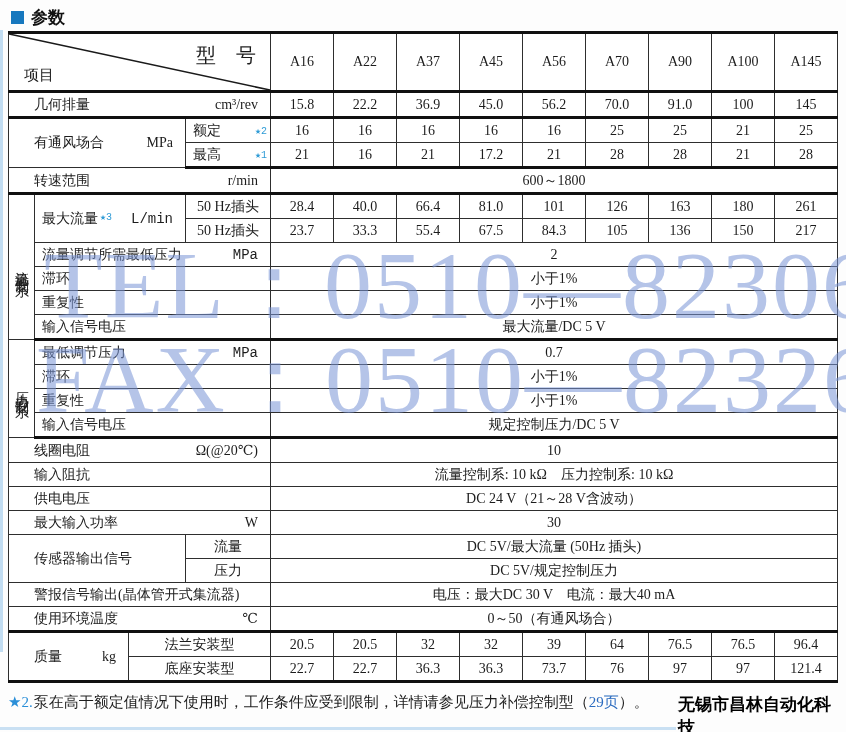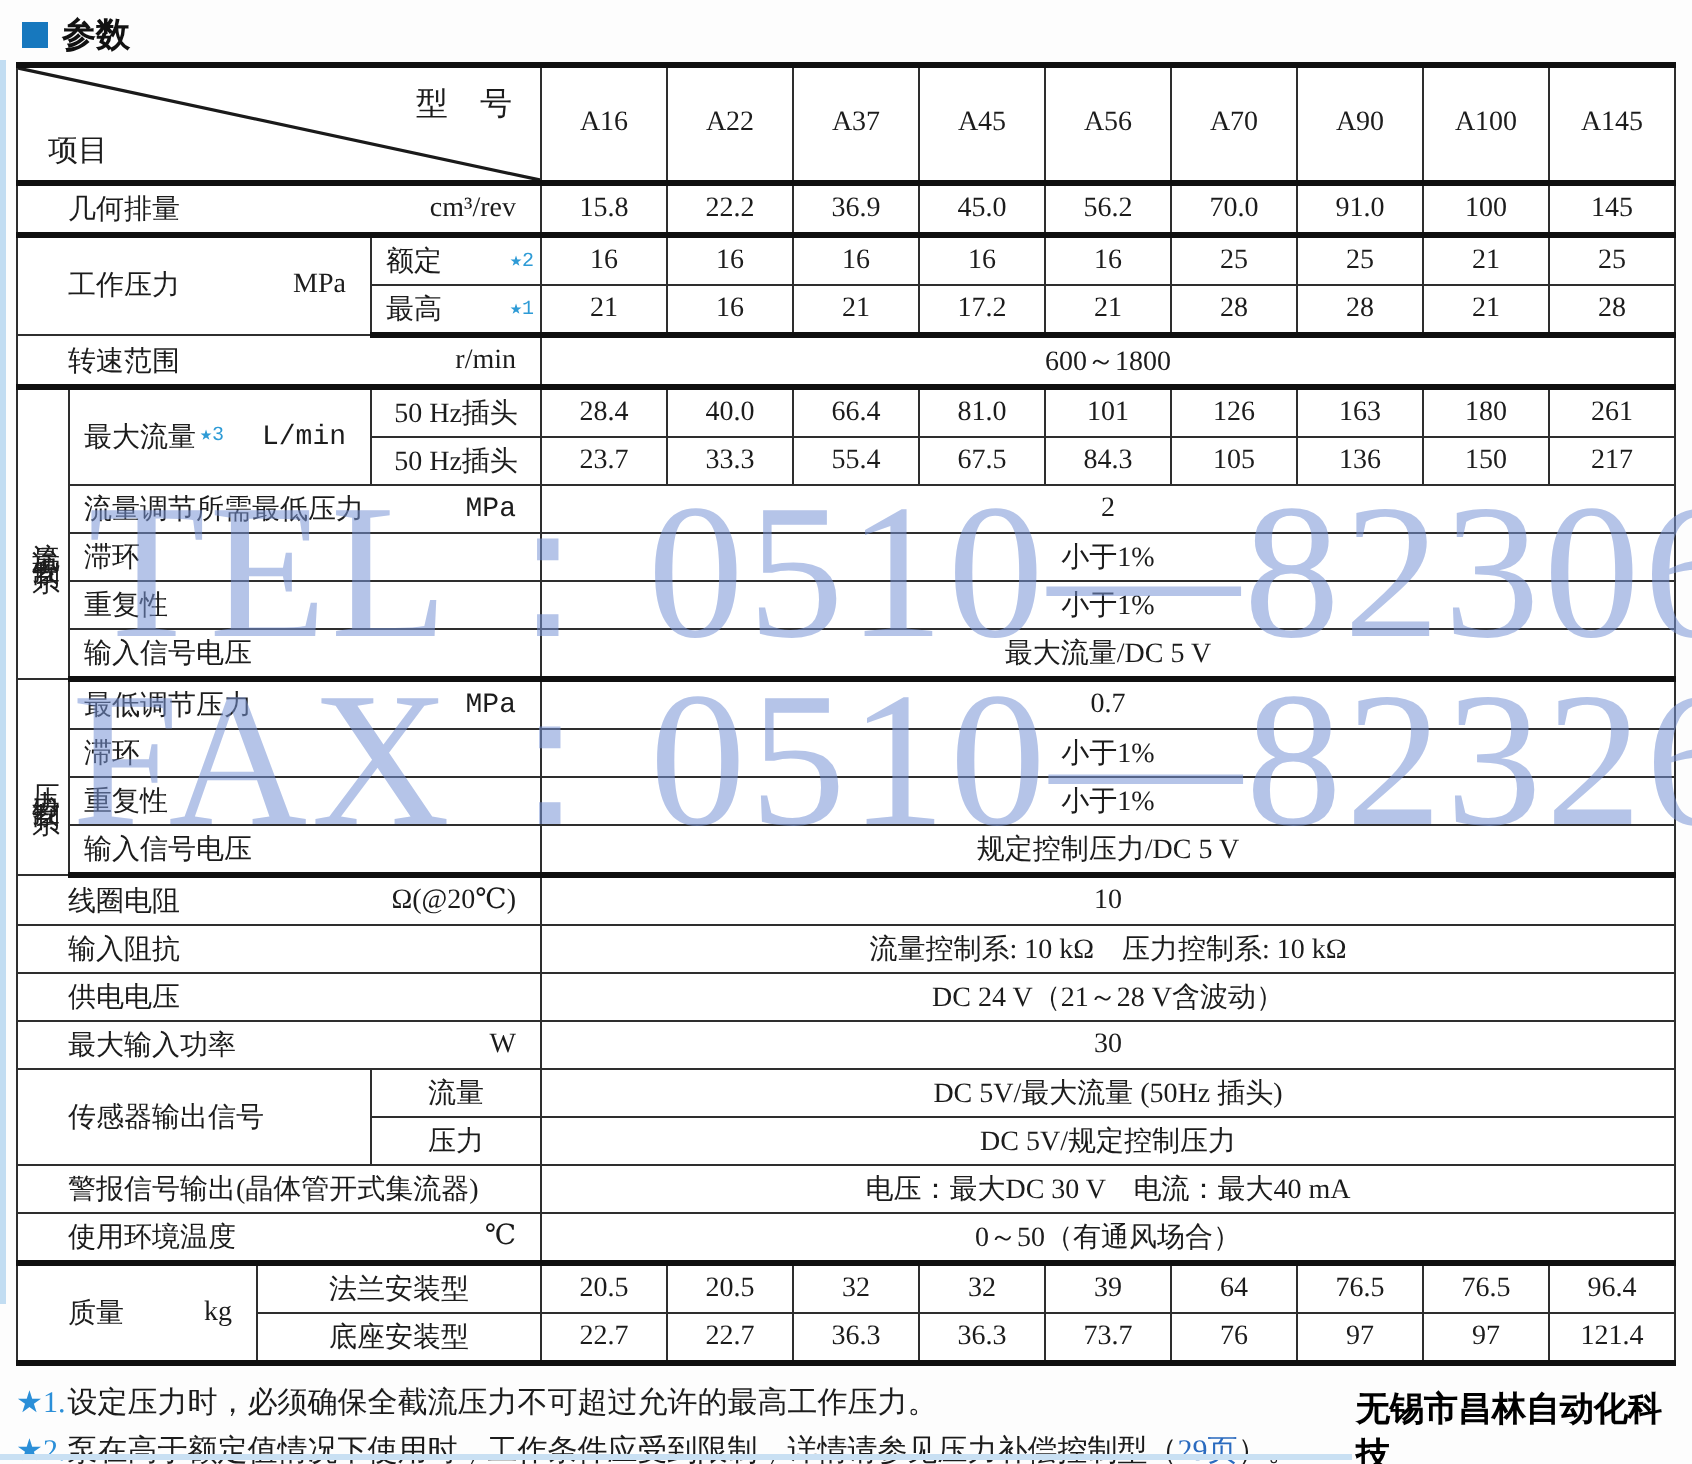--- a/index.html
+++ b/index.html
@@ -24,21 +24,21 @@
   td.sub{background:#b9d9f1;text-align:center;font-size:14px;}
   td.sub-l{background:#b9d9f1;text-align:left;font-size:15px;}
   .mark{color:#2e9bd6;font-size:10px;vertical-align:3px;margin:0 3px 0 2px;}
   td.vlab{background:#b9d9f1;writing-mode:vertical-lr;text-align:center;font-size:13px;
           letter-spacing:3px;padding:2px 0;}
   tr.thick td{border-bottom-width:3px;border-bottom-color:#101010;}
   td.bb3{border-bottom-width:3px;border-bottom-color:#101010;}
   
   td.corner{position:relative;background:#b9d9f1;}
   .corner-svg{position:absolute;left:0;top:0;width:100%;height:100%;}
-  .c-model{position:absolute;top:8px;right:14px;font-size:16px;}
+  .c-model{position:absolute;top:8px;right:14px;font-size:20px;}
   .c-item{position:absolute;left:15px;bottom:5px;font-size:15px;}
   
   .wm{position:absolute;left:0;width:846px;white-space:nowrap;pointer-events:none;z-index:6;
       font-family:"Liberation Serif","DejaVu Serif",serif;color:rgba(120,147,214,0.55);
       font-size:96px;line-height:96px;letter-spacing:2px;}
   .wm1{top:238px;left:44px;}
   .wm2{top:332px;left:36px;}
   .company{position:absolute;left:676px;top:693px;z-index:8;
            font-family:"Liberation Sans","DejaVu Sans",sans-serif;
            font-weight:700;font-size:17px;color:#000;background:#fdfdfd;padding-left:2px;}
@@ -111,21 +111,21 @@
       <td>56.2</td>
       <td>70.0</td>
       <td>91.0</td>
       <td>100</td>
       <td>145</td>
     </tr>
 
     <tr>
       <td class="lbl bb3" colspan="3" rowspan="2">
         <div class="flexc fl-pad">
-              <span>工作压力</span>
+              <span>有通风场合</span>
         <span class="unit">MPa</span>
             </div>
           </td>
       <td class="sub-l">
         <div class="flexc fl-pad-s">
               <span>额定</span>
         <span class="mark">★2</span>
             </div>
           </td>
       <td>16</td>
@@ -366,23 +366,20 @@
       <td>76</td>
       <td>97</td>
       <td>97</td>
       <td>121.4</td>
     </tr>
   </tbody>
     </table>
 
   <div class="footnotes">
     <div class="fn-row">
-      <span class="fn-mark">★1.</span><span>设定压力时，必须确保全截流压力不可超过允许的最高工作压力。</span>
-    </div>
-    <div class="fn-row">
       <span class="fn-mark">★2.</span><span>泵在高于额定值情况下使用时，工作条件应受到限制，详情请参见压力补偿控制型（</span><span class="fn-link">29页</span><span>）。</span>
     </div>
 
   </div>
 
   <div class="wm wm1">TEL：0510—82306871</div>
   <div class="wm wm2">FAX：0510—82326771</div>
   <div class="company">无锡市昌林自动化科技</div>
   <div class="edge-left"></div>
   <div class="edge-bottom"></div>

